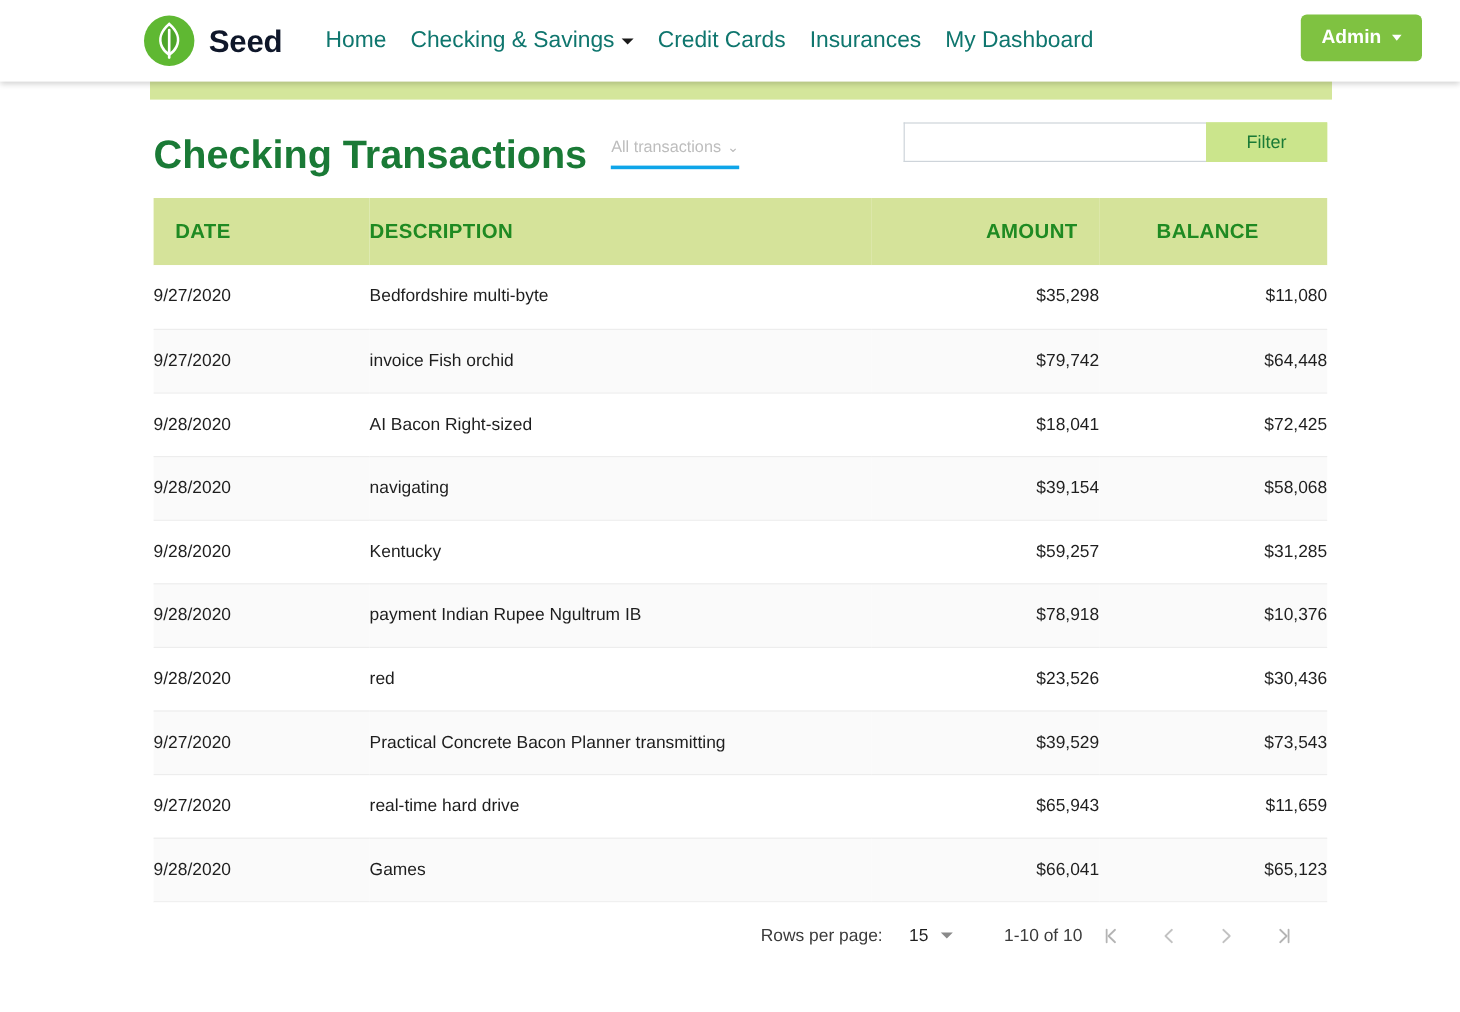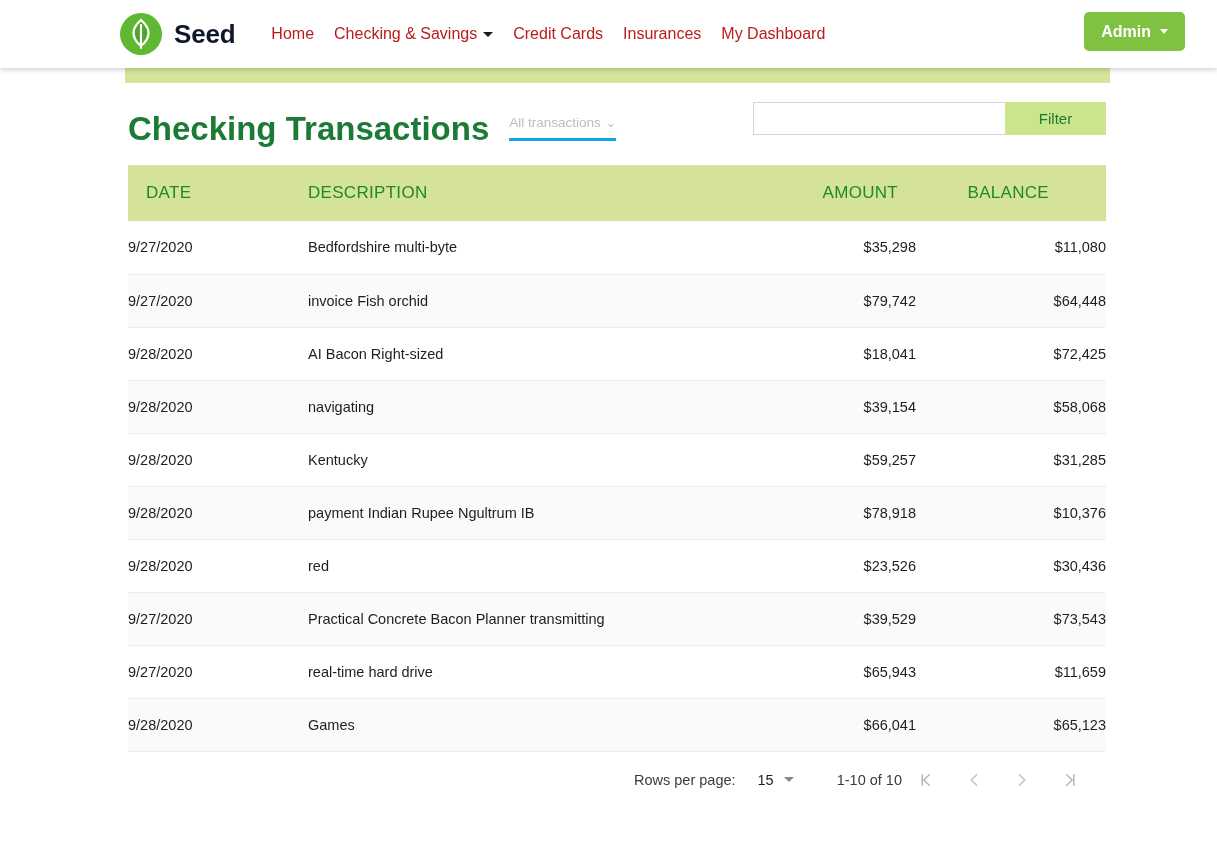--- a/index.html
+++ b/index.html
@@ -27,21 +27,21 @@
   .brand-logo { width: 44px; height: 44px; display: block; }
   .brand-name {
     font-size: 26px; font-weight: bold; color: #0f172a;
     margin-left: 11px; letter-spacing: -0.2px;
   }
   .nav-links {
     display: flex; align-items: center;
     margin-left: 26px; gap: 0;
   }
   .nav-link {
-    font-size: 16px; color: #b91c1c;
+    font-size: 19px; color: #0f766e;
     padding: 0 10px; cursor: pointer;
     white-space: nowrap; line-height: 68px;
   }
   .nav-link.has-caret { display: flex; align-items: center; gap: 6px; line-height: normal; }
   .caret-down {
     width: 0; height: 0;
     border-left: 5px solid transparent;
     border-right: 5px solid transparent;
     border-top: 5px solid #1b1b1b;
     display: inline-block;
@@ -138,21 +138,21 @@
   }
   table.txn-table {
     width: 100%;
     border-collapse: collapse;
     table-layout: fixed;
   }
   table.txn-table thead th {
     background: #d5e39a;
     color: #1f8a22;
     font-size: 17px;
-    font-weight: normal;
+    font-weight: bold;
     letter-spacing: 0.3px;
     text-align: left;
     padding: 18px 0 18px 0;
     height: 55px;
   }
   th.col-date   { width: 180px; padding-left: 18px !important; }
   th.col-desc   { width: 418px; }
   th.col-amount { width: 190px; text-align: right !important; padding-right: 18px !important; }
   th.col-bal    { width: 190px; text-align: right !important; padding-right: 57px !important; }
 

